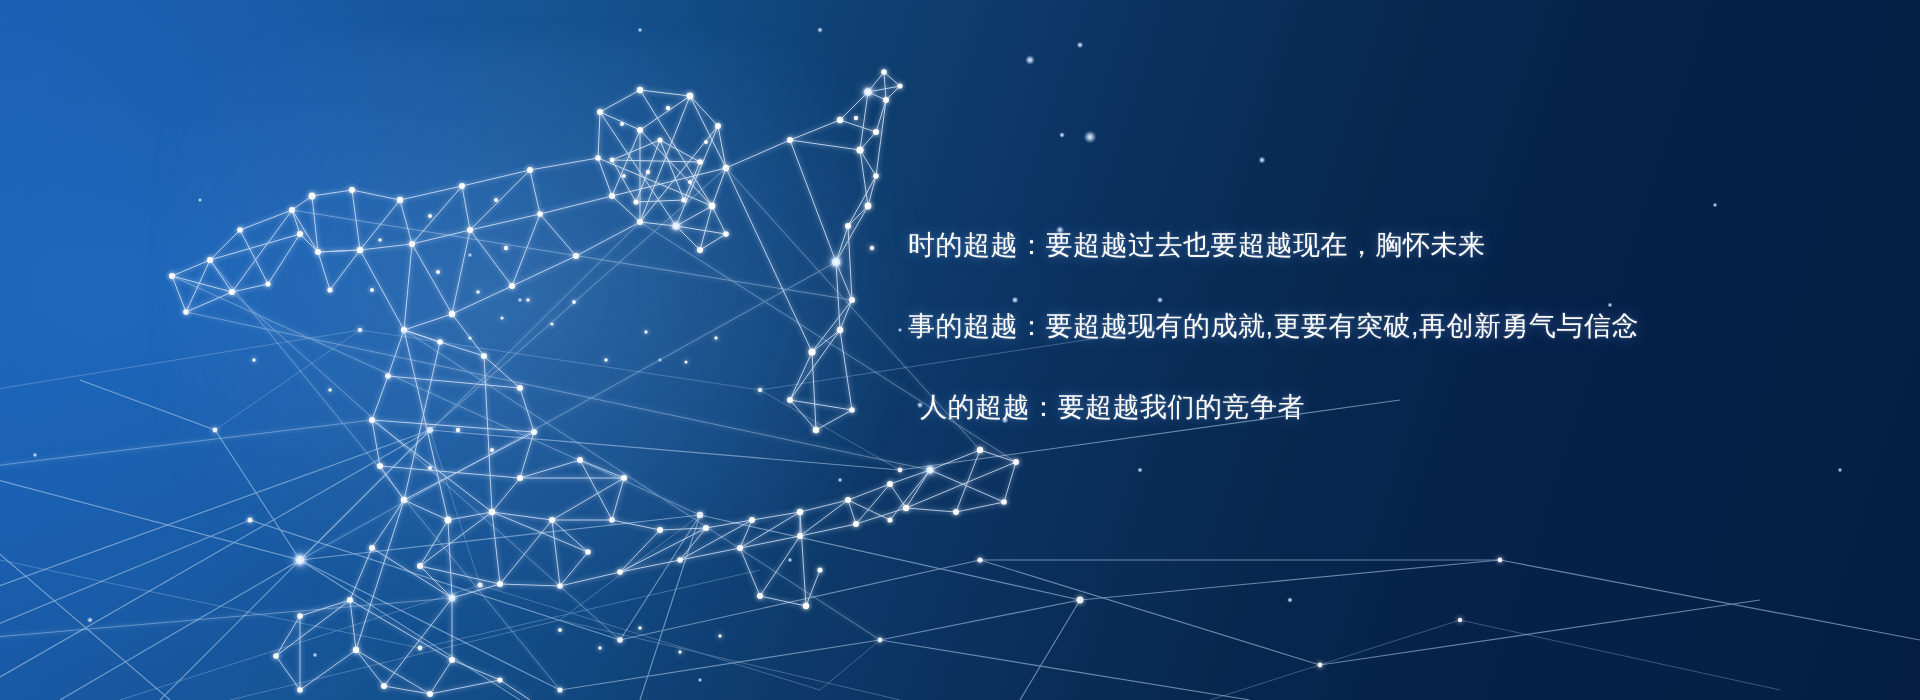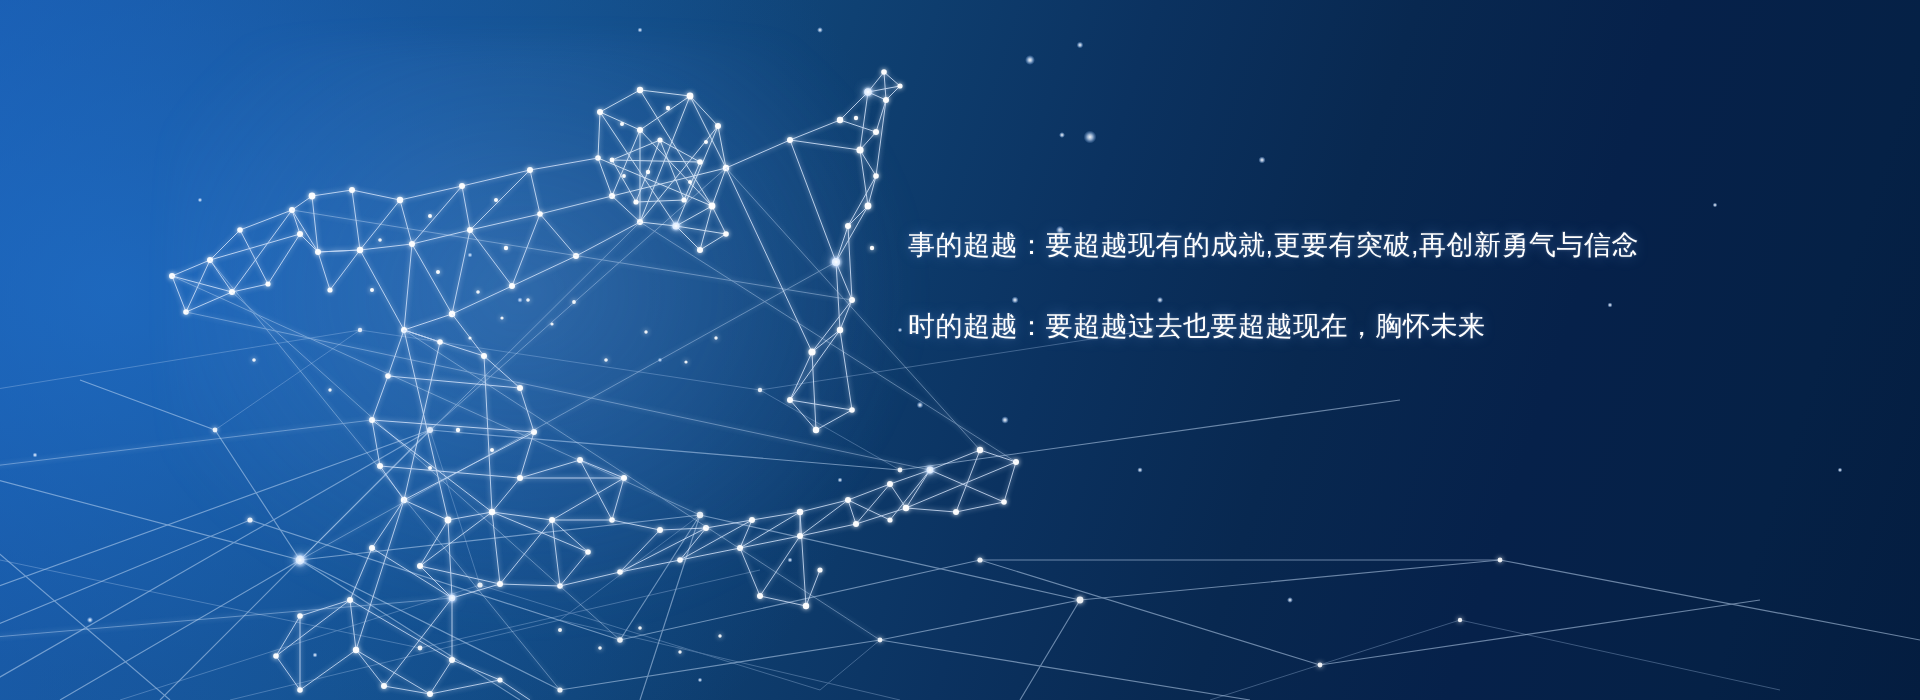--- a/index.html
+++ b/index.html
@@ -437,17 +437,18 @@
         <circle cx="836" cy="262" r="7"></circle>
         <circle cx="868" cy="92" r="6"></circle>
         <circle cx="676" cy="226" r="6"></circle>
         <circle cx="452" cy="598" r="6"></circle>
         <circle cx="930" cy="470" r="6"></circle>
       </g>
     </svg>
   </div>
 
   <div class="text-block">
+    <div class="tagline">时的超越：要超越过去也要超越现在，胸怀未来</div>
     <div class="tagline">事的超越：要超越现有的成就,更要有突破,再创新勇气与信念</div>
-    <div class="tagline">时的超越：要超越过去也要超越现在，胸怀未来</div>
+    <div class="tagline indent">人的超越：要超越我们的竞争者</div>
   </div>
 
 </div>
 
 </body></html>

